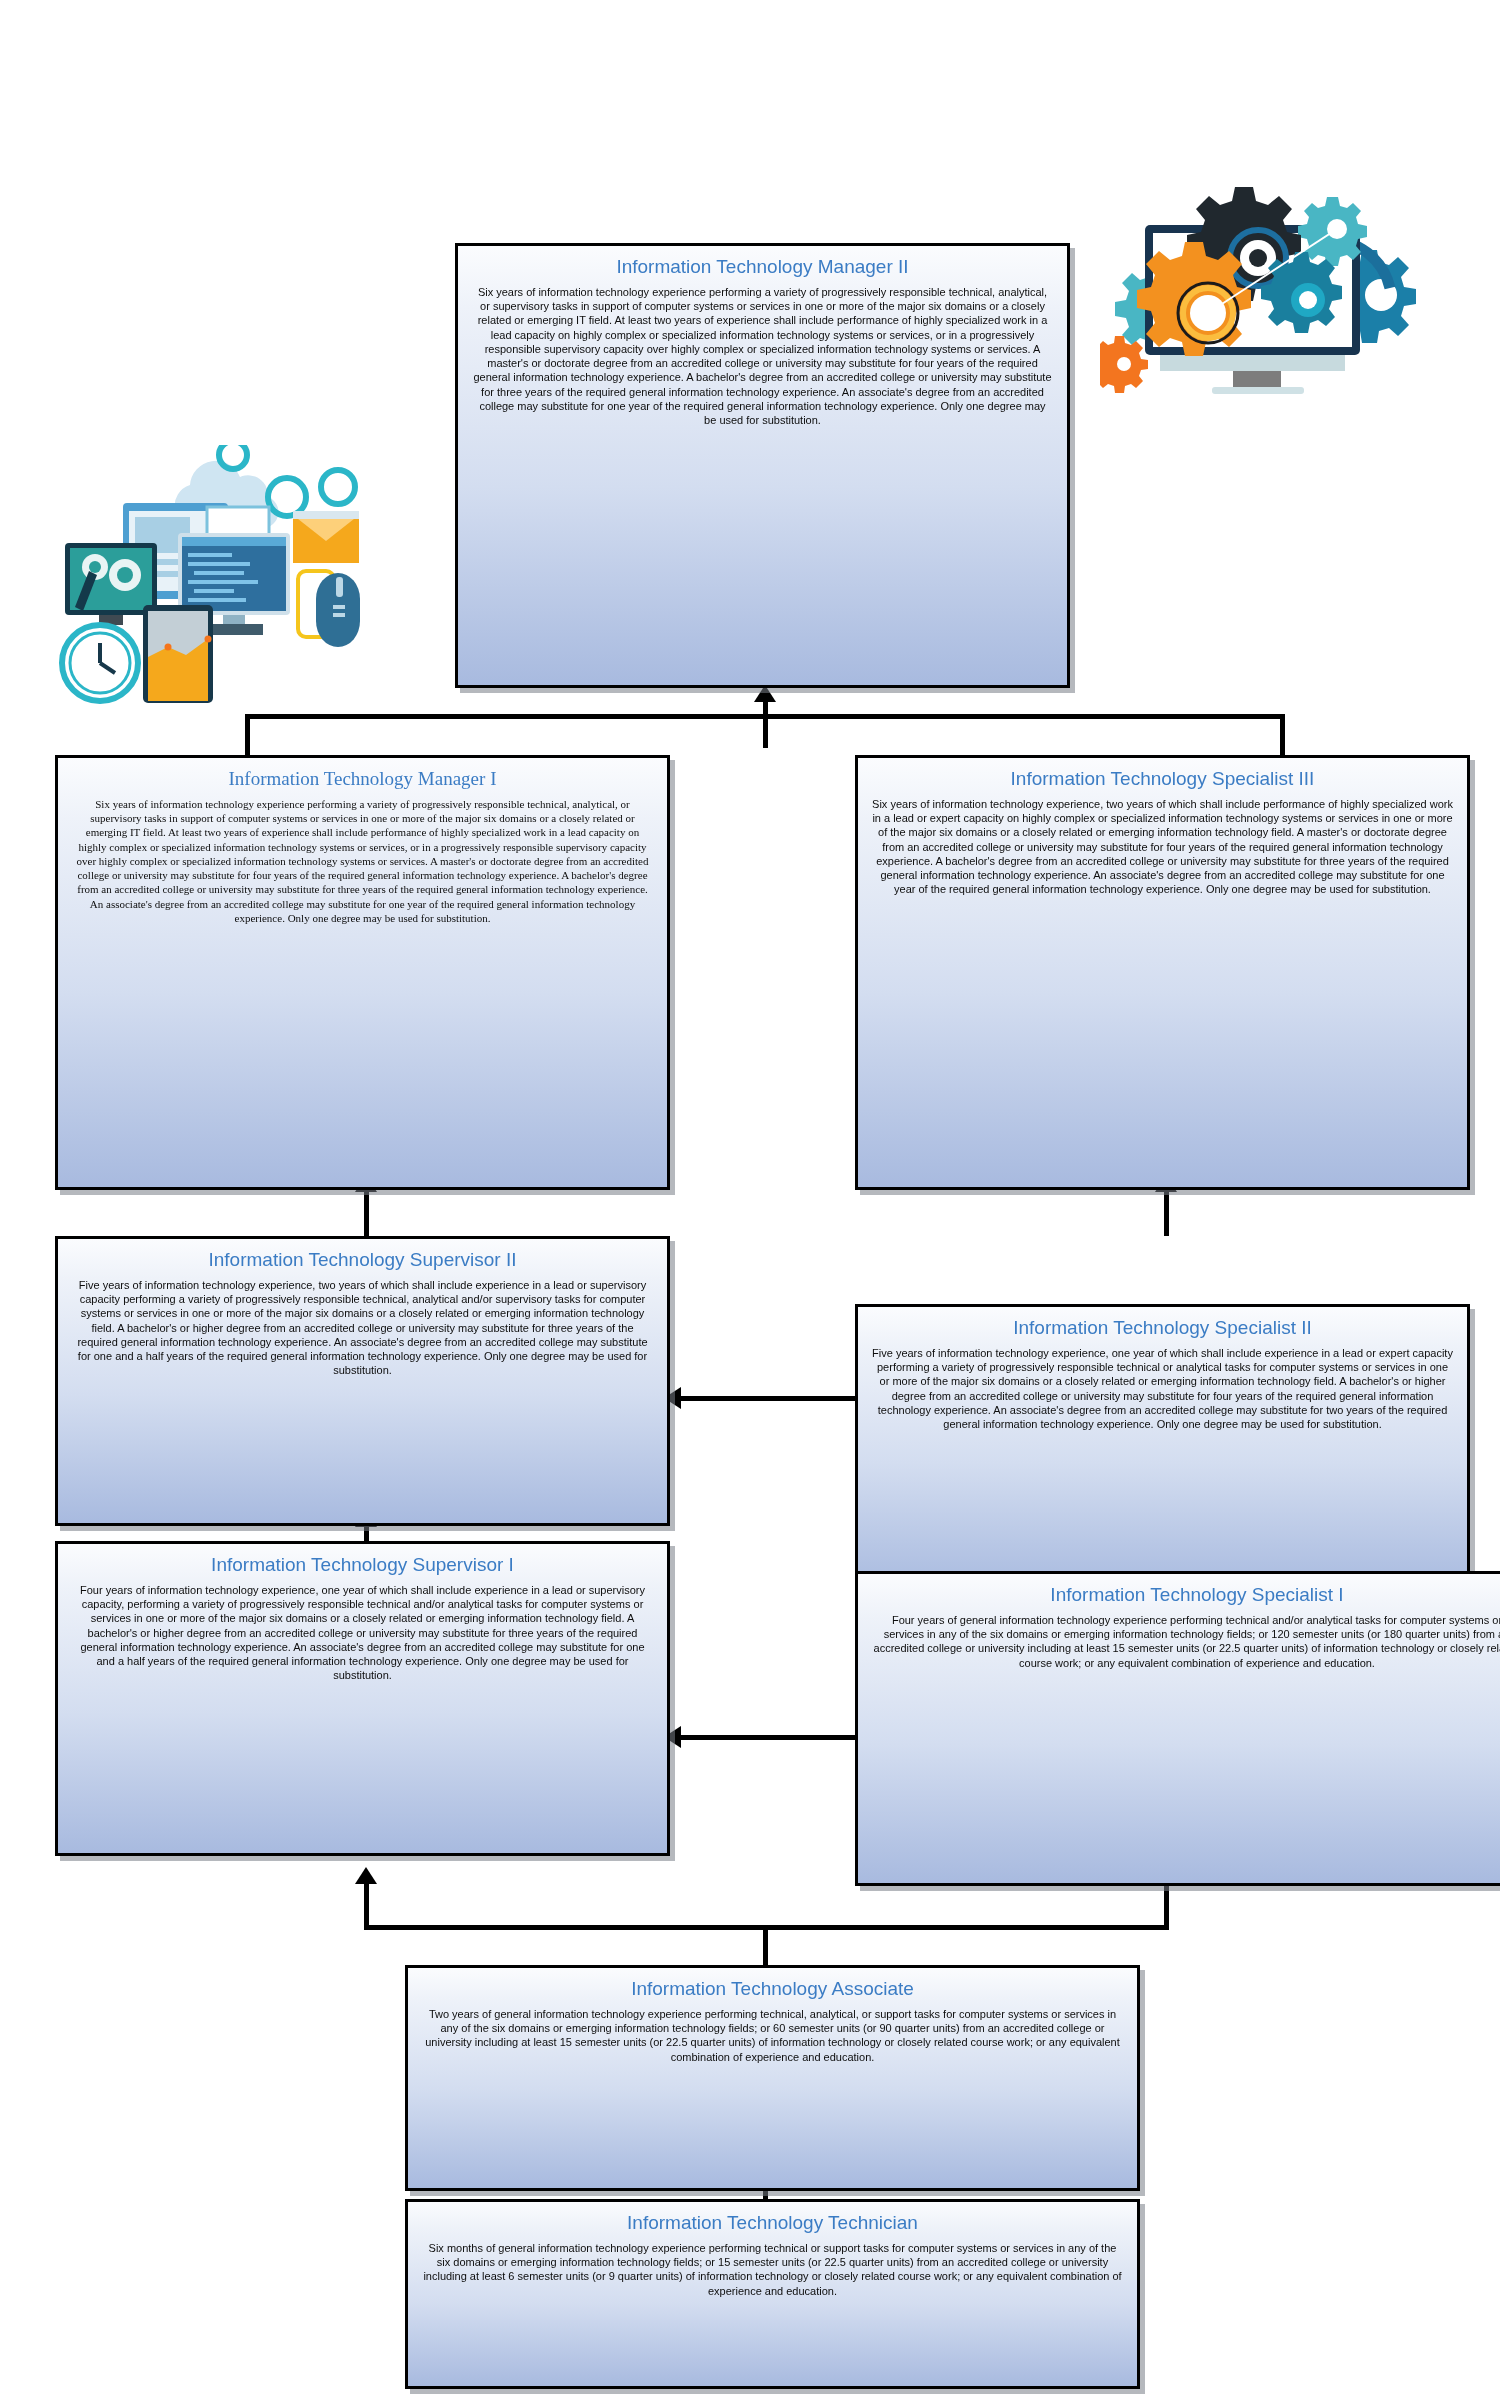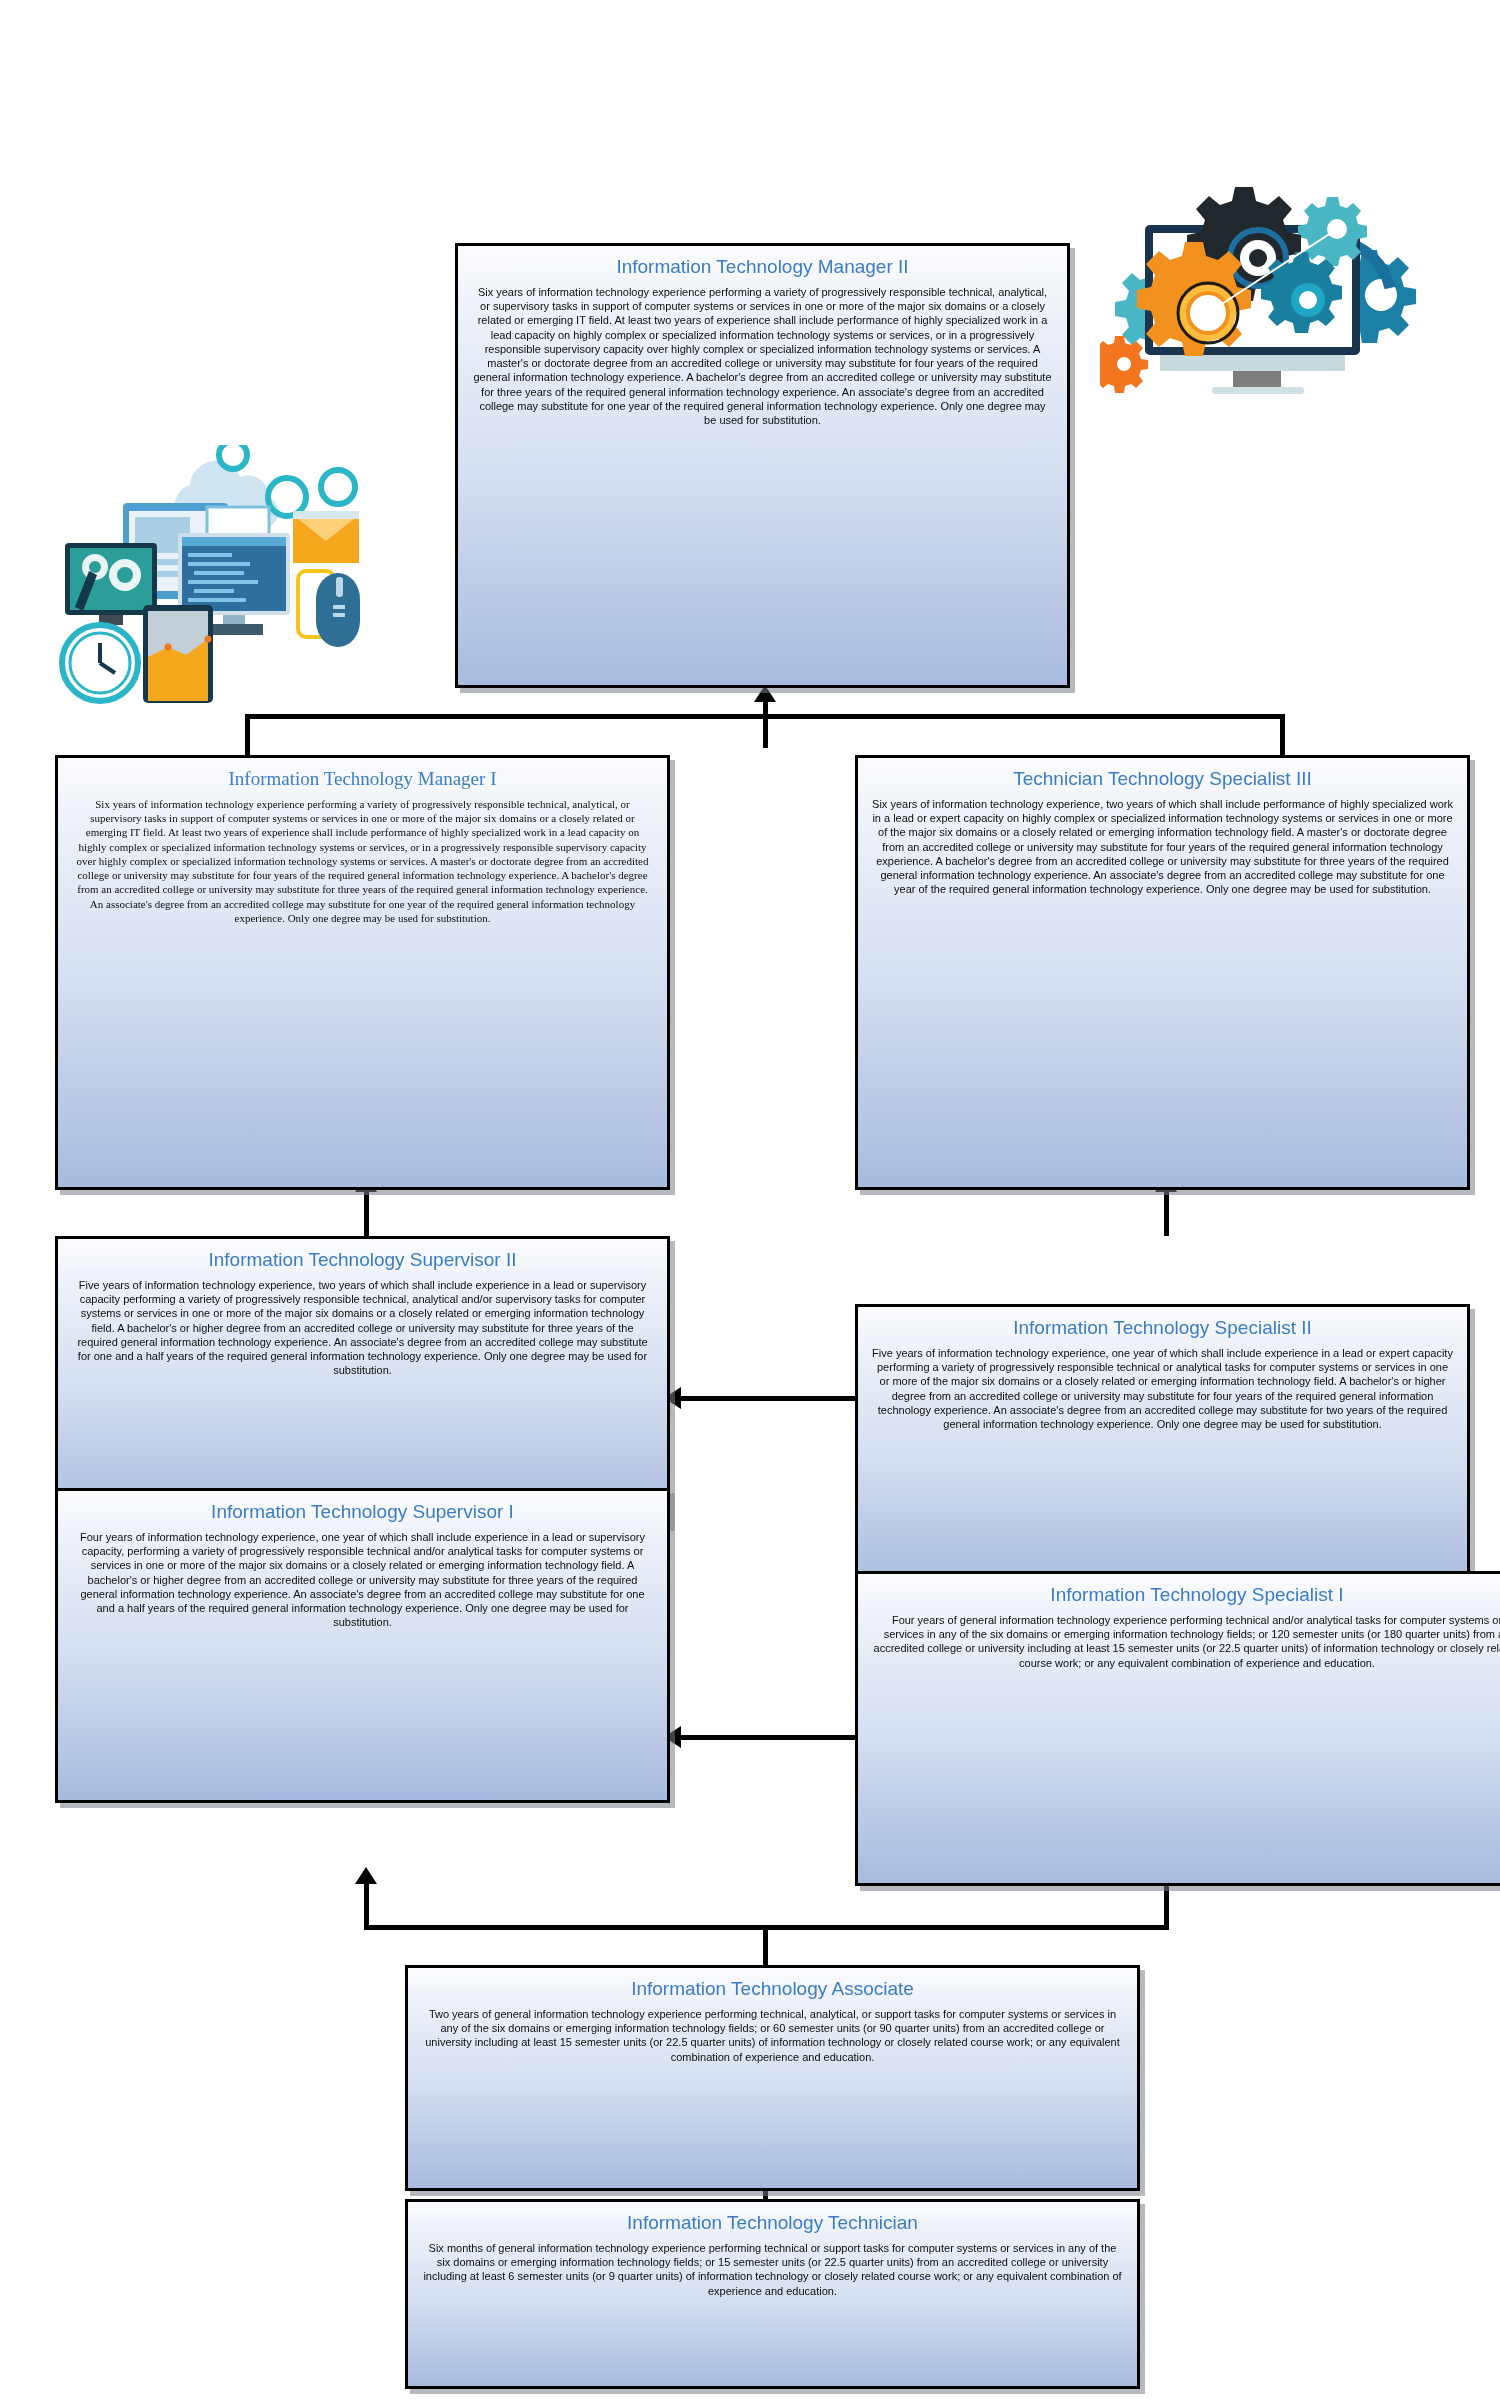--- a/index.html
+++ b/index.html
@@ -231,35 +231,35 @@
     <div class="box-title">Information Technology Manager II</div>
     <div class="box-body">Six years of information technology experience performing a variety of progressively responsible technical, analytical, or supervisory tasks in support of computer systems or services in one or more of the major six domains or a closely related or emerging IT field. At least two years of experience shall include performance of highly specialized work in a lead capacity on highly complex or specialized information technology systems or services, or in a progressively responsible supervisory capacity over highly complex or specialized information technology systems or services. A master's or doctorate degree from an accredited college or university may substitute for four years of the required general information technology experience. A bachelor's degree from an accredited college or university may substitute for three years of the required general information technology experience. An associate's degree from an accredited college may substitute for one year of the required general information technology experience. Only one degree may be used for substitution.</div>
   </div>
 
   <div class="box" style="left:55px; top:755px; width:615px; height:435px;font-family:Liberation Serif, serif;">
     <div class="box-title">Information Technology Manager I</div>
     <div class="box-body">Six years of information technology experience performing a variety of progressively responsible technical, analytical, or supervisory tasks in support of computer systems or services in one or more of the major six domains or a closely related or emerging IT field. At least two years of experience shall include performance of highly specialized work in a lead capacity on highly complex or specialized information technology systems or services, or in a progressively responsible supervisory capacity over highly complex or specialized information technology systems or services. A master's or doctorate degree from an accredited college or university may substitute for four years of the required general information technology experience. A bachelor's degree from an accredited college or university may substitute for three years of the required general information technology experience. An associate's degree from an accredited college may substitute for one year of the required general information technology experience. Only one degree may be used for substitution.</div>
   </div>
 
   <div class="box" style="left:855px; top:755px; width:615px; height:435px;">
-    <div class="box-title">Technician Technology Specialist III</div>
+    <div class="box-title">Information Technology Specialist III</div>
     <div class="box-body">Six years of information technology experience, two years of which shall include performance of highly specialized work in a lead or expert capacity on highly complex or specialized information technology systems or services in one or more of the major six domains or a closely related or emerging information technology field. A master's or doctorate degree from an accredited college or university may substitute for four years of the required general information technology experience. A bachelor's degree from an accredited college or university may substitute for three years of the required general information technology experience. An associate's degree from an accredited college may substitute for one year of the required general information technology experience. Only one degree may be used for substitution.</div>
   </div>
 
   <div class="box" style="left:55px; top:1236px; width:615px; height:290px;">
     <div class="box-title">Information Technology Supervisor II</div>
     <div class="box-body">Five years of information technology experience, two years of which shall include experience in a lead or supervisory capacity performing a variety of progressively responsible technical, analytical and/or supervisory tasks for computer systems or services in one or more of the major six domains or a closely related or emerging information technology field. A bachelor's or higher degree from an accredited college or university may substitute for three years of the required general information technology experience. An associate's degree from an accredited college may substitute for one and a half years of the required general information technology experience. Only one degree may be used for substitution.</div>
   </div>
 
   <div class="box" style="left:855px; top:1304px; width:615px; height:290px;">
     <div class="box-title">Information Technology Specialist II</div>
     <div class="box-body">Five years of information technology experience, one year of which shall include experience in a lead or expert capacity performing a variety of progressively responsible technical or analytical tasks for computer systems or services in one or more of the major six domains or a closely related or emerging information technology field. A bachelor's or higher degree from an accredited college or university may substitute for four years of the required general information technology experience. An associate's degree from an accredited college may substitute for two years of the required general information technology experience. Only one degree may be used for substitution.</div>
   </div>
 
-  <div class="box" style="left:55px; top:1488px; width:615px; height:315px;">
+  <div class="box" style="left:55px; top:1541px; width:615px; height:315px;">
     <div class="box-title">Information Technology Supervisor I</div>
     <div class="box-body">Four years of information technology experience, one year of which shall include experience in a lead or supervisory capacity, performing a variety of progressively responsible technical and/or analytical tasks for computer systems or services in one or more of the major six domains or a closely related or emerging information technology field. A bachelor's or higher degree from an accredited college or university may substitute for three years of the required general information technology experience. An associate's degree from an accredited college may substitute for one and a half years of the required general information technology experience. Only one degree may be used for substitution.</div>
   </div>
 
   <div class="box" style="left:855px; top:1571px; width:684px; height:315px;">
     <div class="box-title">Information Technology Specialist I</div>
     <div class="box-body">Four years of general information technology experience performing technical and/or analytical tasks for computer systems or services in any of the six domains or emerging information technology fields; or 120 semester units (or 180 quarter units) from an accredited college or university including at least 15 semester units (or 22.5 quarter units) of information technology or closely related course work; or any equivalent combination of experience and education.</div>
   </div>
 
   <div class="box" style="left:405px; top:1965px; width:735px; height:226px;">

